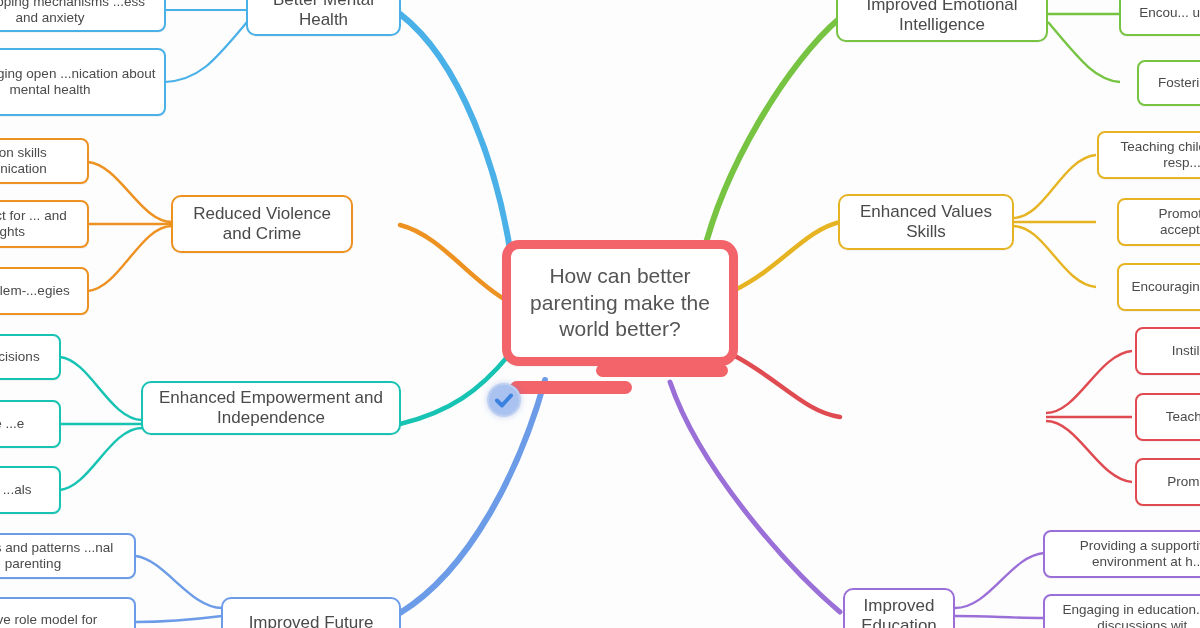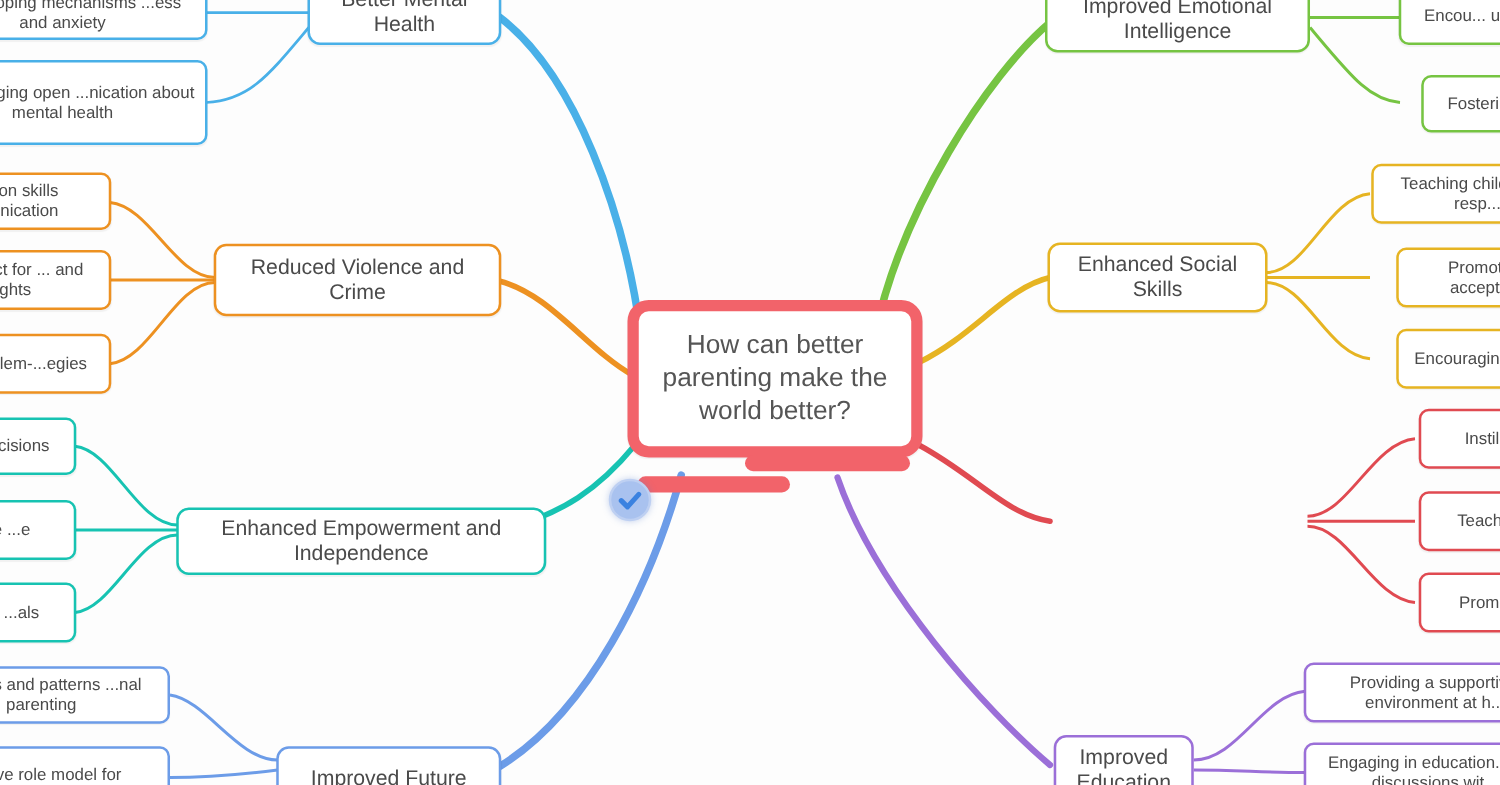--- a/index.html
+++ b/index.html
@@ -148,34 +148,34 @@
   <div class="node main-node" style="left:246px; top:-16px; width:155px; height:52px; border-color:#49b0e8;">
     <span class="txt">Better Mental Health</span>
   </div>
   <div class="node leaf-node" style="left:-66px; top:-12px; width:232px; height:44px; border-color:#49b0e8;">
     <span class="txt">...ren coping mechanisms ...ess and anxiety</span>
   </div>
   <div class="node leaf-node" style="left:-66px; top:48px; width:232px; height:68px; border-color:#49b0e8;">
     <span class="txt">...ncouraging open ...nication about mental health</span>
   </div>
 
-  <div class="node main-node" style="left:171px; top:195px; width:230px; height:58px; border-color:#ed9121;">
+  <div class="node main-node" style="left:171px; top:195px; width:182px; height:58px; border-color:#ed9121;">
     <span class="txt">Reduced Violence and Crime</span>
   </div>
   <div class="node leaf-node" style="left:-72px; top:138px; width:161px; height:46px; border-color:#ed9121;">
     <span class="txt">...lution skills ...munication</span>
   </div>
   <div class="node leaf-node" style="left:-72px; top:200px; width:161px; height:48px; border-color:#ed9121;">
     <span class="txt">...respect for ... and rights</span>
   </div>
   <div class="node leaf-node" style="left:-72px; top:267px; width:161px; height:48px; border-color:#ed9121;">
     <span class="txt">...ul problem-...egies</span>
   </div>
 
-  <div class="node main-node" style="left:141px; top:406px; width:296px; height:54px; border-color:#17c3b2;justify-content:center;">
+  <div class="node main-node" style="left:141px; top:381px; width:260px; height:54px; border-color:#17c3b2;justify-content:center;">
     <span class="txt">Enhanced Empowerment and Independence</span>
   </div>
   <div class="node leaf-node" style="left:-86px; top:334px; width:147px; height:46px; border-color:#17c3b2;">
     <span class="txt">...ink for ...cisions</span>
   </div>
   <div class="node leaf-node" style="left:-86px; top:400px; width:147px; height:48px; border-color:#17c3b2;">
     <span class="txt">...idence ...e</span>
   </div>
   <div class="node leaf-node" style="left:-86px; top:466px; width:147px; height:48px; border-color:#17c3b2;">
     <span class="txt">...ursuing ...als</span>
@@ -195,21 +195,21 @@
     <span class="txt">Improved Emotional Intelligence</span>
   </div>
   <div class="node leaf-node" style="left:1119px; top:-10px; width:150px; height:46px; border-color:#76c442;">
     <span class="txt">Encou... underst...</span>
   </div>
   <div class="node leaf-node" style="left:1137px; top:60px; width:150px; height:46px; border-color:#76c442;">
     <span class="txt">Fosterin... and c...</span>
   </div>
 
   <div class="node main-node" style="left:838px; top:194px; width:176px; height:56px; border-color:#e6b422;">
-    <span class="txt">Enhanced Social Skills</span>
+    <span class="txt">Enhanced Values Skills</span>
   </div>
   <div class="node leaf-node" style="left:1097px; top:131px; width:170px; height:48px; border-color:#e6b422;">
     <span class="txt">Teaching child... and resp...</span>
   </div>
   <div class="node leaf-node" style="left:1117px; top:198px; width:170px; height:48px; border-color:#e6b422;">
     <span class="txt">Promoting in... acceptance ...</span>
   </div>
   <div class="node leaf-node" style="left:1117px; top:263px; width:170px; height:48px; border-color:#e6b422;">
     <span class="txt">Encouraging ... collab...</span>
   </div>

